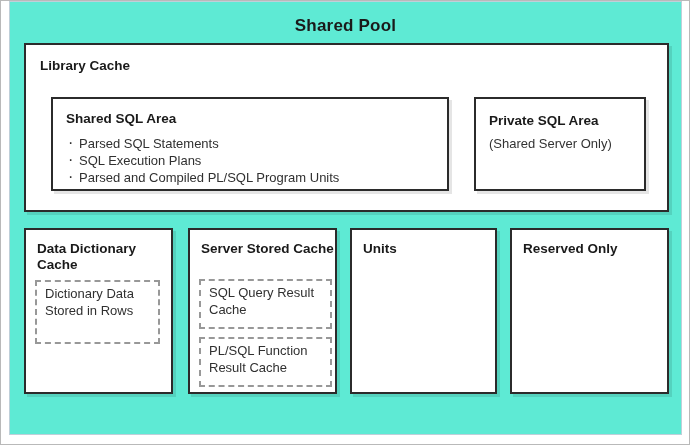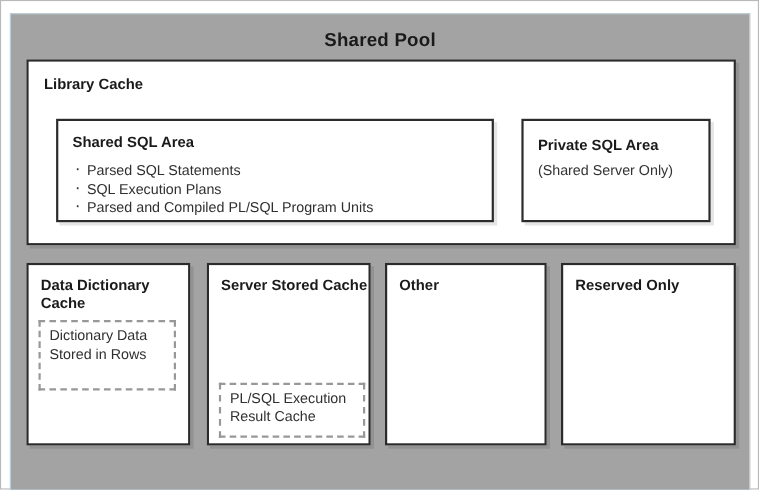--- a/index.html
+++ b/index.html
@@ -20,24 +20,24 @@
     left: 0; top: 0;
     width: 690px; height: 445px;
     box-sizing: border-box;
     border: 1px solid #b9b9b9;
     background: #ffffff;
   }
 
   
   .shared-pool {
     position: absolute;
-    left: 8px; top: 11px;
+    left: 8px; top: 0;
     width: 673px; height: 434px;
     box-sizing: border-box;
-    background: #a3a3a3;
+    background: #5eead4;
     border: 1px solid #bfcfd9;
   }
   .shared-pool-title {
     position: absolute;
     left: 0; top: 14px;
     width: 100%;
     text-align: center;
     font-size: 17px;
     font-weight: bold;
     color: #1a1a1a;
@@ -179,27 +179,30 @@
 
     <div class="wbox bottom-box data-dict">
       <div class="box-title">Data Dictionary Cache</div>
       <div class="dbox dd-inner">
         <div class="dbox-text">Dictionary Data Stored in Rows</div>
       </div>
     </div>
 
     <div class="wbox bottom-box server-res">
       <div class="box-title">Server Stored Cache</div>
+      <div class="dbox sr-inner-1">
+        <div class="dbox-text">SQL Query Result Cache</div>
+      </div>
       <div class="dbox sr-inner-2">
-        <div class="dbox-text">PL/SQL Execution Result Cache</div>
+        <div class="dbox-text">PL/SQL Function Result Cache</div>
       </div>
     </div>
 
     <div class="wbox bottom-box other-box">
-      <div class="box-title">Other</div>
+      <div class="box-title">Units</div>
     </div>
 
     <div class="wbox bottom-box reserved">
       <div class="box-title">Reserved Only</div>
     </div>
 
   </div>
 </div>
 
 </body></html>

